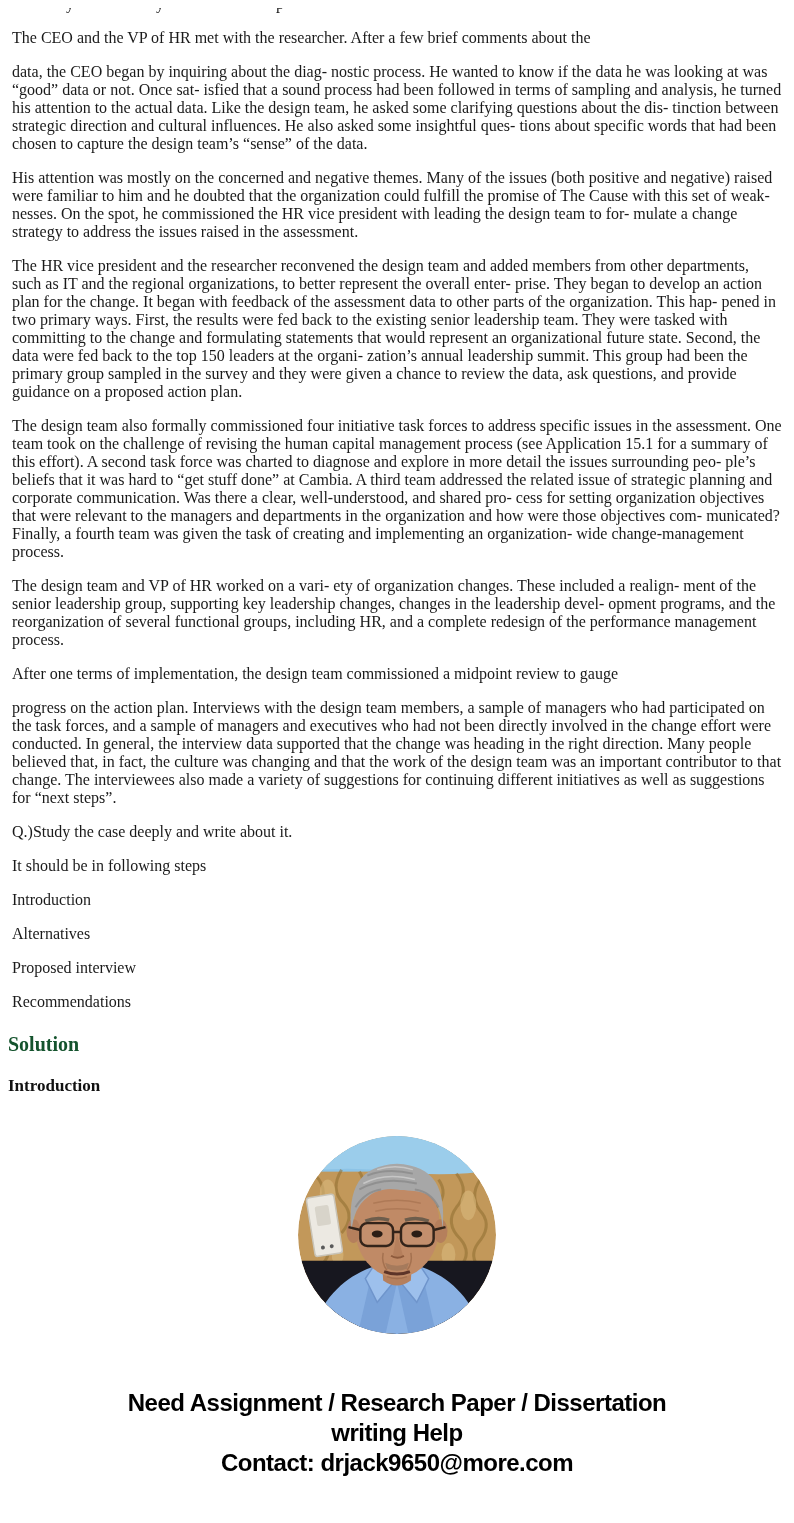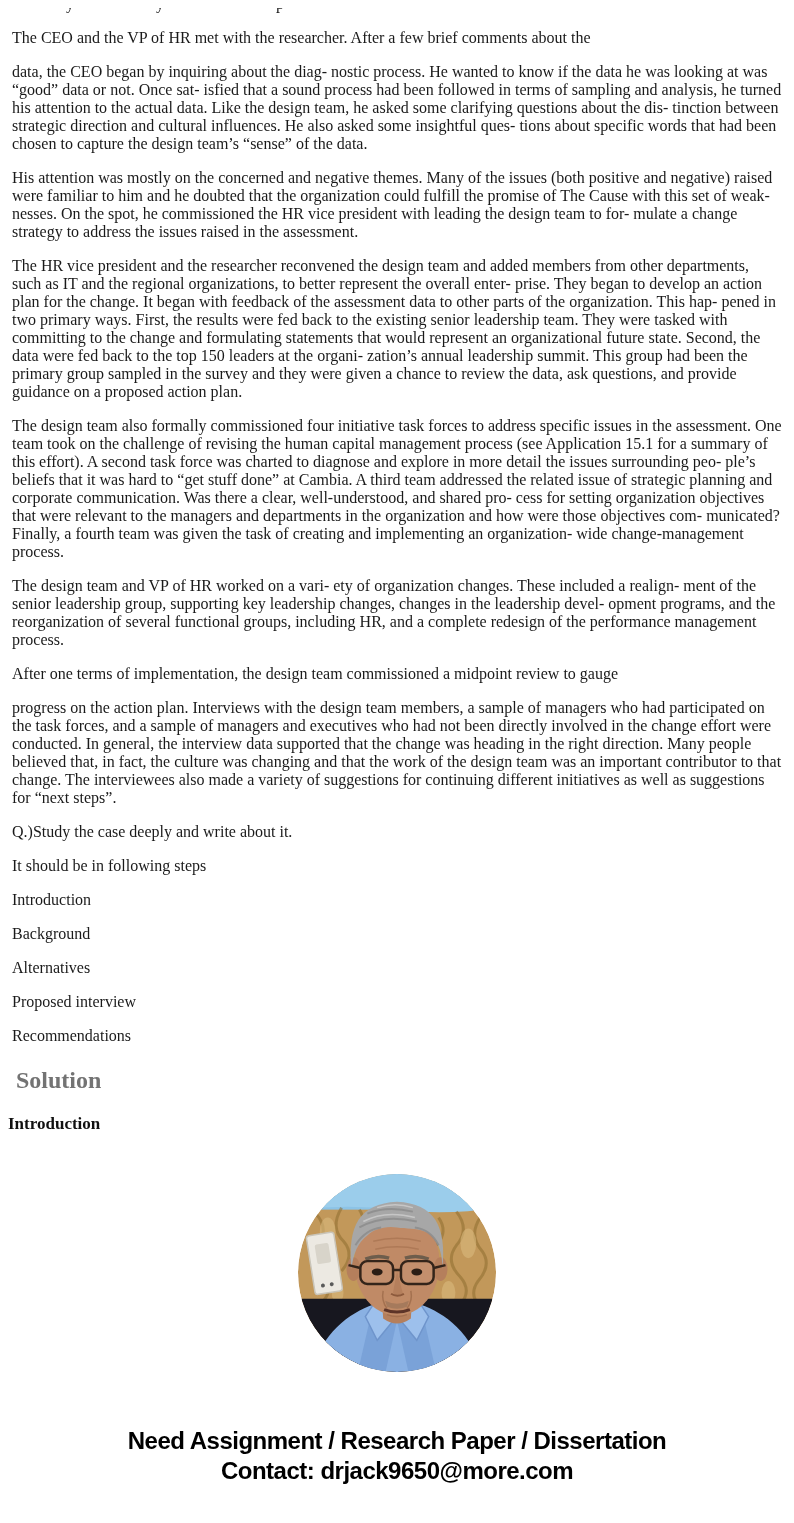--- a/index.html
+++ b/index.html
@@ -23,24 +23,24 @@
     position: absolute;
     top: -13px;
     font-size: 16px;
     color: #1a1a1a;
   }
   .clipped-line .frag-0 { left: 58px; }
   .clipped-line .frag-1 { left: 148px; }
   .clipped-line .frag-2 { left: 268px; }
 
   h2.solution-heading {
-    font-size: 24px;
+    font-size: 20px;
     font-weight: 700;
-    margin: 22px 0 16px 8px;
-    color: #737373;
+    margin: 22px 0 16px 0;
+    color: #14532d;
   }
   h3.introduction-subheading {
     font-size: 17px;
     font-weight: 700;
     margin: 20px 0 16px 0;
     color: #111111;
   }
 
   .portrait-wrapper {
     margin-top: 40px;
@@ -82,21 +82,20 @@
 <p>The design team also formally commissioned four initiative task forces to address specific issues in the assessment. One team took on the challenge of revising the human capital management process (see Application 15.1 for a summary of this effort). A second task force was charted to diagnose and explore in more detail the issues surrounding peo- ple’s beliefs that it was hard to “get stuff done” at Cambia. A third team addressed the related issue of strategic planning and corporate communication. Was there a clear, well-understood, and shared pro- cess for setting organization objectives that were relevant to the managers and departments in the organization and how were those objectives com- municated? Finally, a fourth team was given the task of creating and implementing an organization- wide change-management process.</p>
 <p>The design team and VP of HR worked on a vari- ety of organization changes. These included a realign- ment of the senior leadership group, supporting key leadership changes, changes in the leadership devel- opment programs, and the reorganization of several functional groups, including HR, and a complete redesign of the performance management process.</p>
 <p>After one terms of implementation, the design team commissioned a midpoint review to gauge</p>
 <p>progress on the action plan. Interviews with the design team members, a sample of managers who had participated on the task forces, and a sample of managers and executives who had not been directly involved in the change effort were conducted. In general, the interview data supported that the change was heading in the right direction. Many people believed that, in fact, the culture was changing and that the work of the design team was an important contributor to that change. The interviewees also made a variety of suggestions for continuing different initiatives as well as suggestions for “next steps”.</p>
 
 <p>Q.)Study the case deeply and write about it.</p>
 <p>It should be in following steps</p>
 
 <div>
   <p>Introduction</p>
-  <p>Background</p>
   <p>Alternatives</p>
   <p>Proposed interview</p>
   <p>Recommendations</p>
 </div>
 
 <h2 class="solution-heading">Solution</h2>
 <h3 class="introduction-subheading">Introduction</h3>
 
 <div class="portrait-wrapper">
   <span class="portrait-circle">
@@ -193,14 +192,15 @@
 
         <path d="M87,137 Q100,142 113,137" stroke="#5d3428" stroke-width="3" fill="none"></path>
         <path d="M90,142 q10,4 20,0" stroke="#9c6a4a" stroke-width="1.5" fill="none" opacity="0.7"></path>
       </g>
     </svg>
   </span>
 </div>
 
 <div class="help-banner">
   <div>Need Assignment / Research Paper / Dissertation</div>
+  <div>writing Help</div>
   <div>Contact: drjack9650@more.com</div>
 </div>
 
 </body></html>

